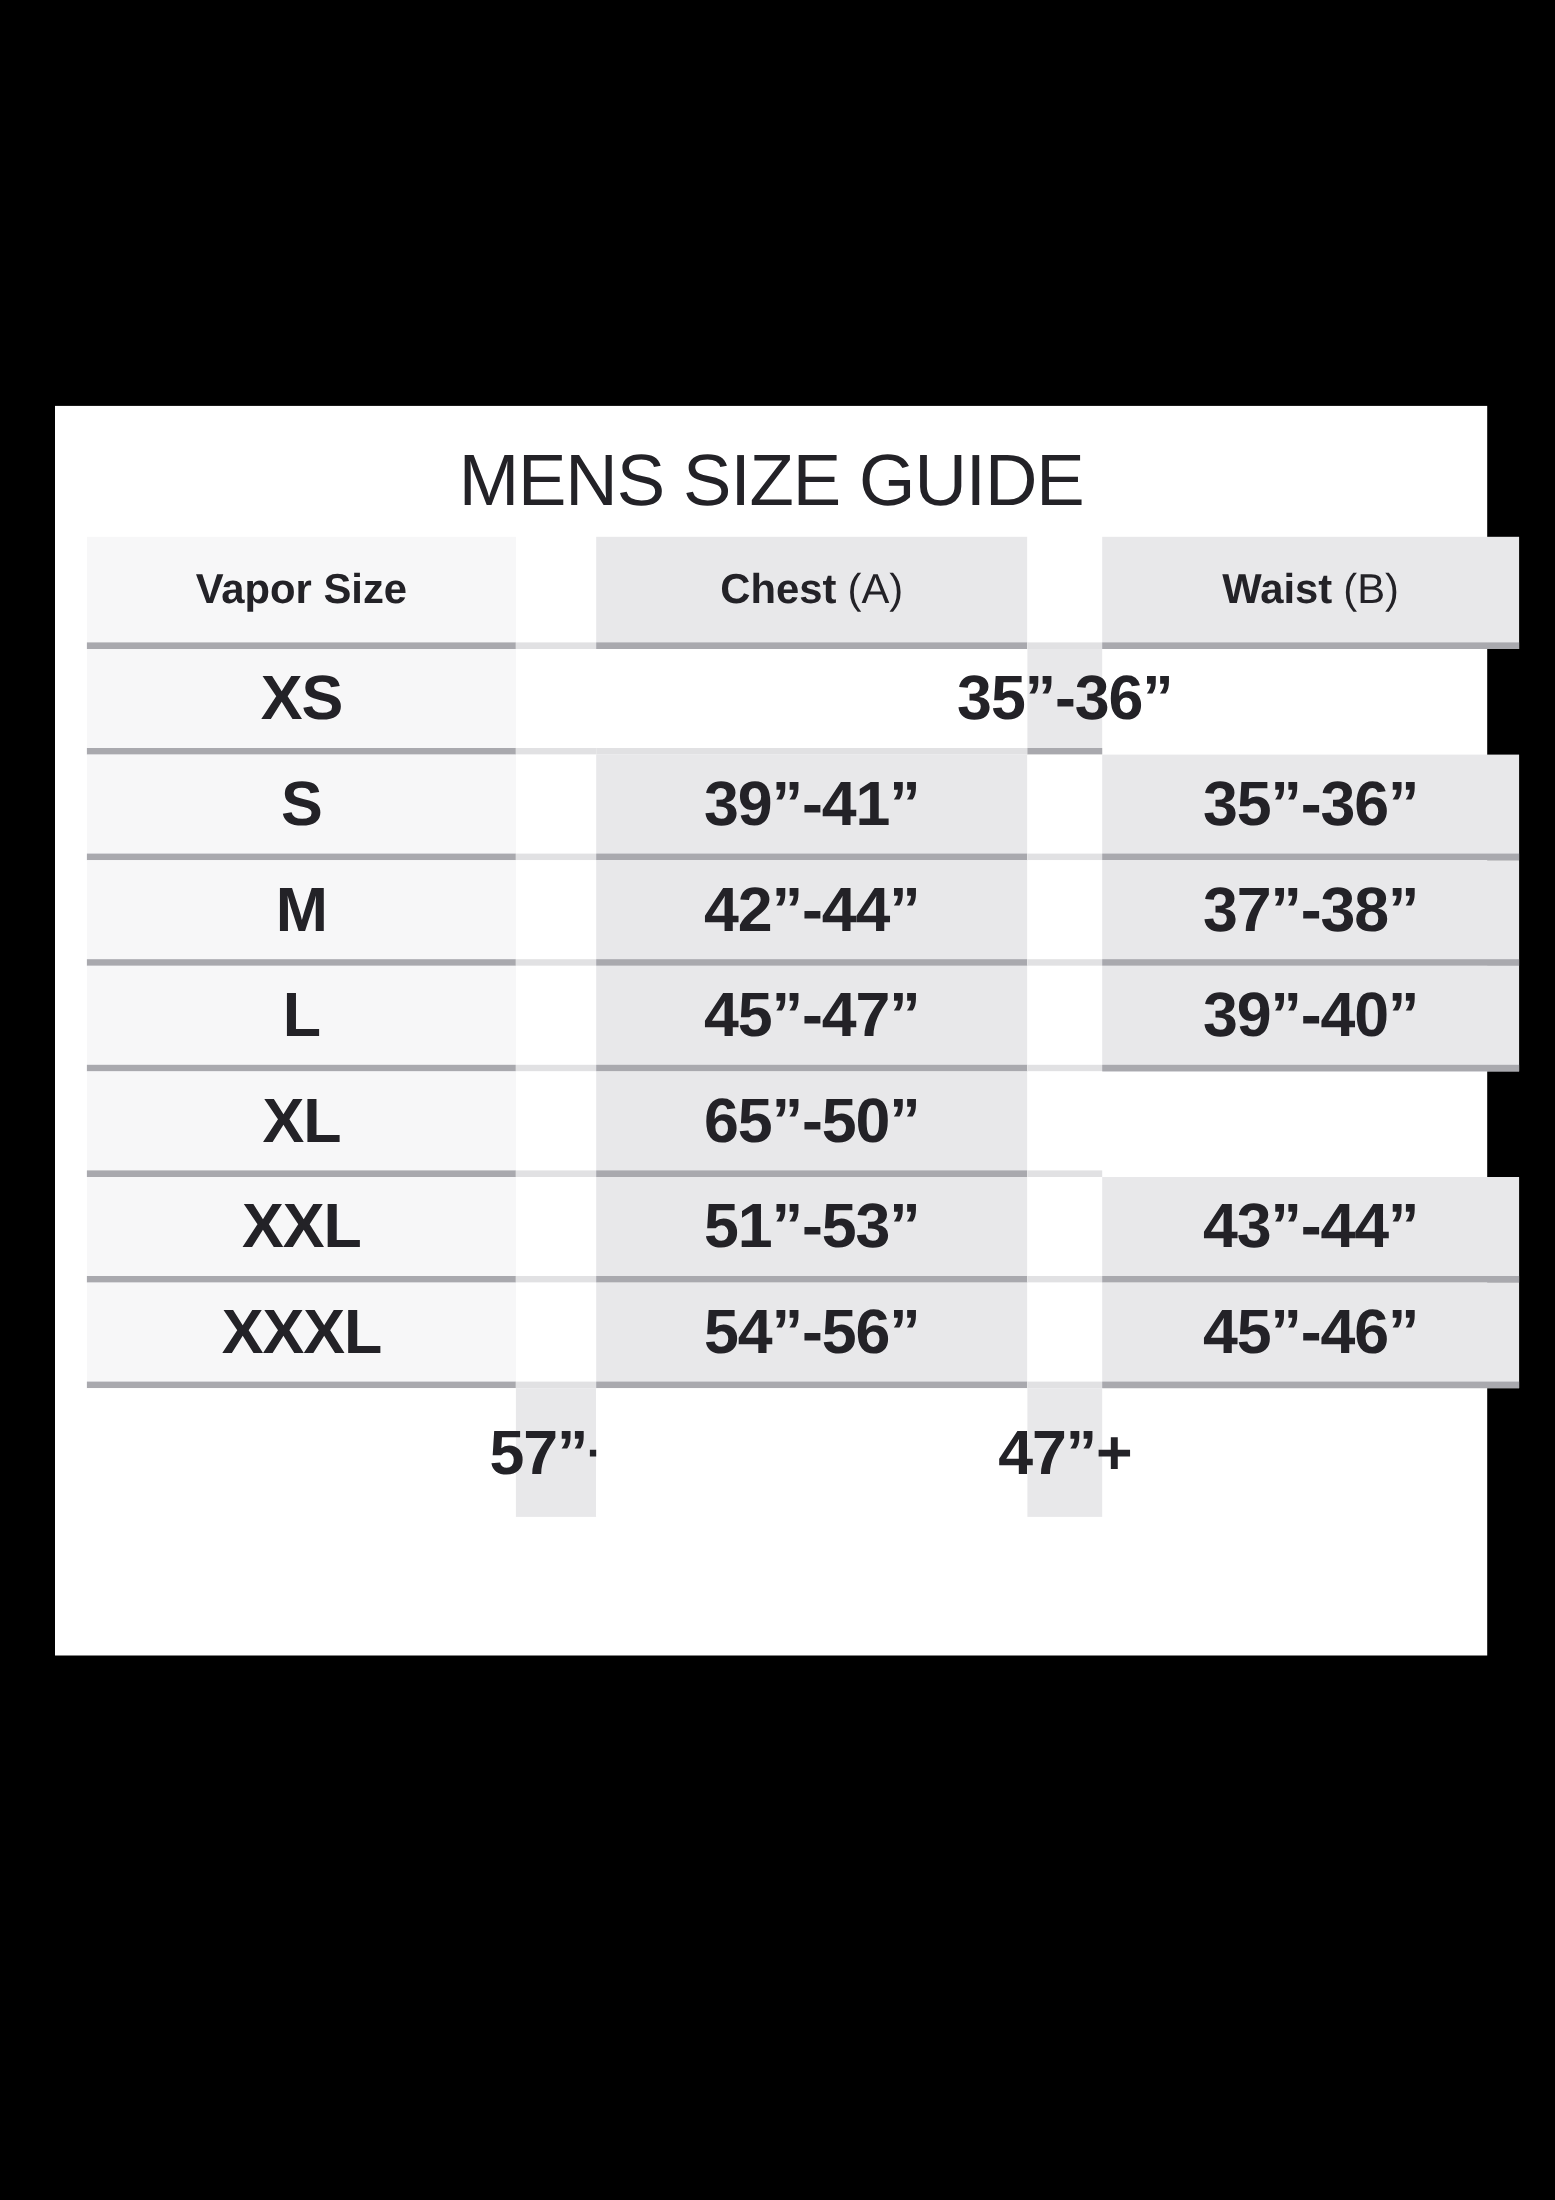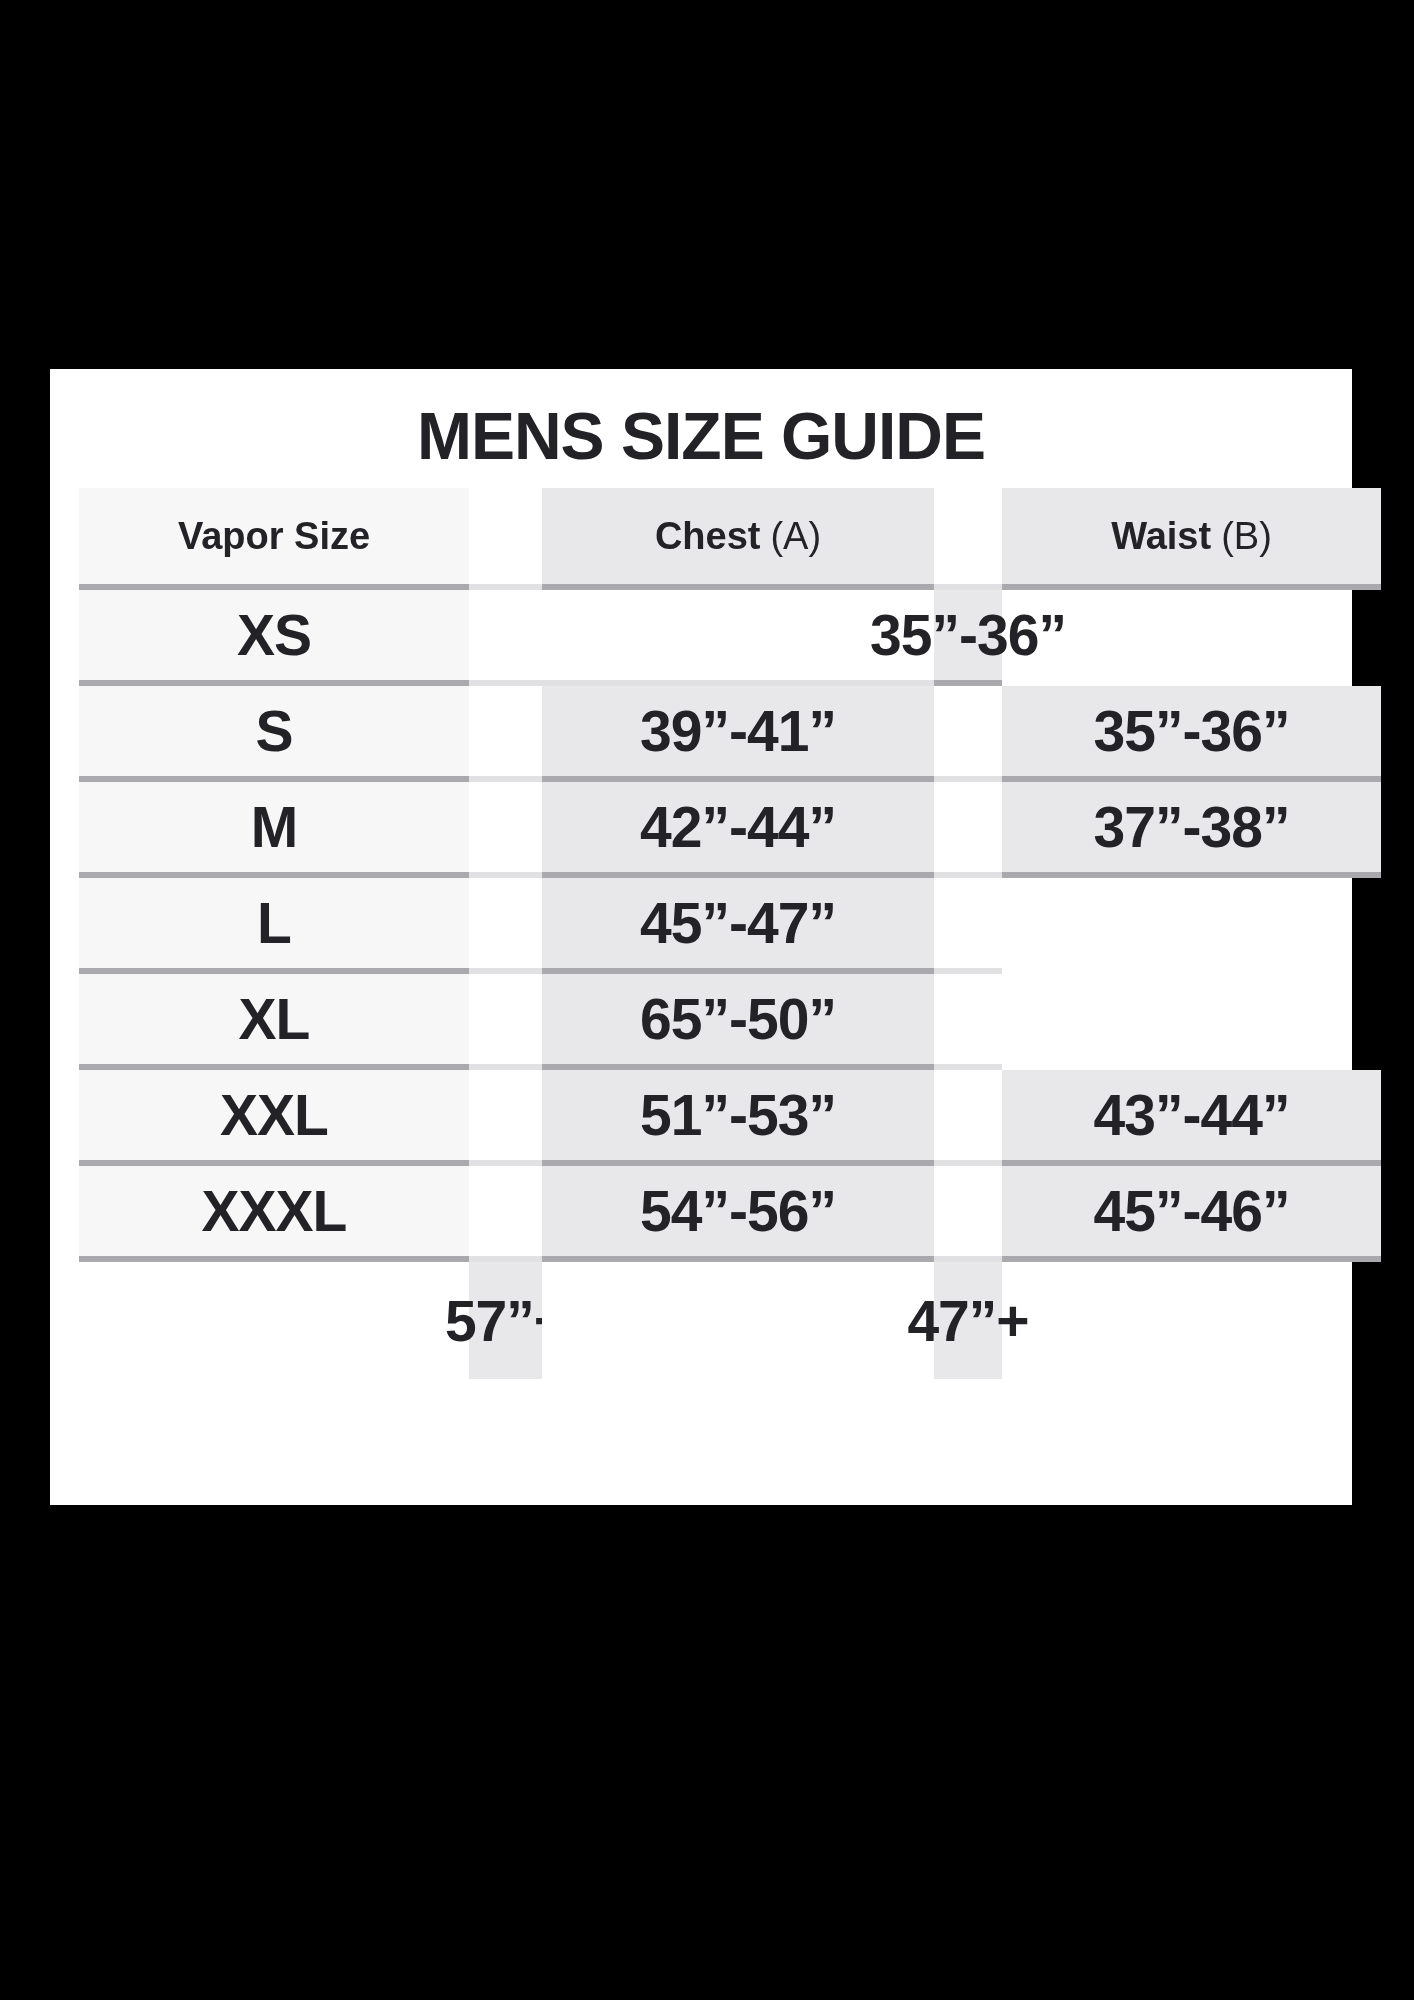--- a/index.html
+++ b/index.html
@@ -25,21 +25,21 @@
     width:1302px; height:1136px;
     background:var(--table-bg);
   }
   .title{
     height:119px;
     display:flex;
     align-items:center;
     justify-content:center;
     padding-top:14px;
     font-size:66px;
-    font-weight:700;
+    font-weight:400;
     letter-spacing:-1px;
     color:var(--text);
   }
   .grid{
     display:grid;
     grid-template-columns:390px 73px 392px 68px 379px;
     padding-left:29px;
   }
   .grid > *{
     border-bottom:6px solid transparent;
@@ -138,20 +138,23 @@
 
   <div class="grid data-row bordered">
     <div class="cell size-col">
       <span>L</span>
     </div>
     <div class="gap"></div>
     <div class="cell measure-col">
       <span>45”-47”</span>
     </div>
     <div class="gap"></div>
+    <div class="cell measure-col">
+      <span>39”-40”</span>
+    </div>
   </div>
 
   <div class="grid data-row bordered">
     <div class="cell size-col">
       <span>XL</span>
     </div>
     <div class="gap"></div>
     <div class="cell measure-col">
       <span>65”-50”</span>
     </div>

